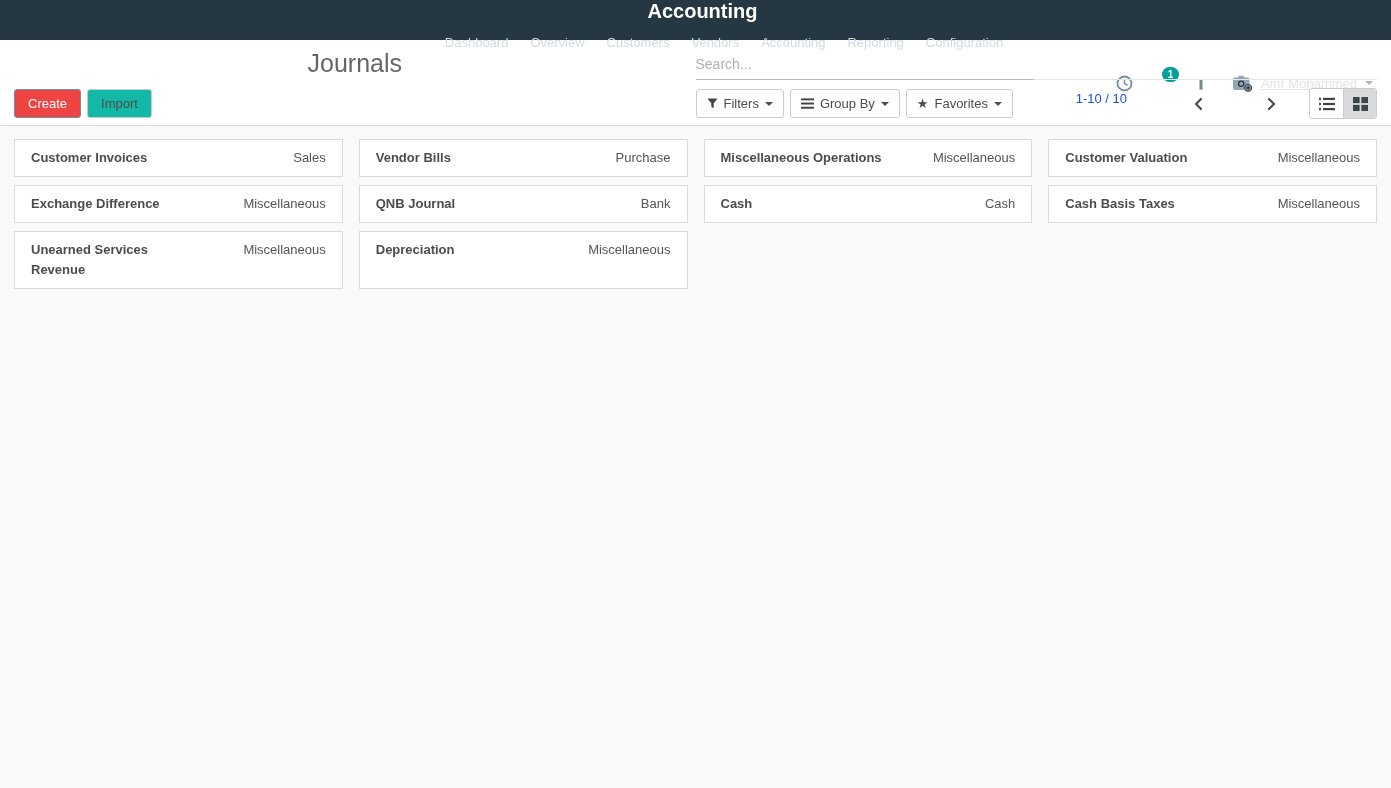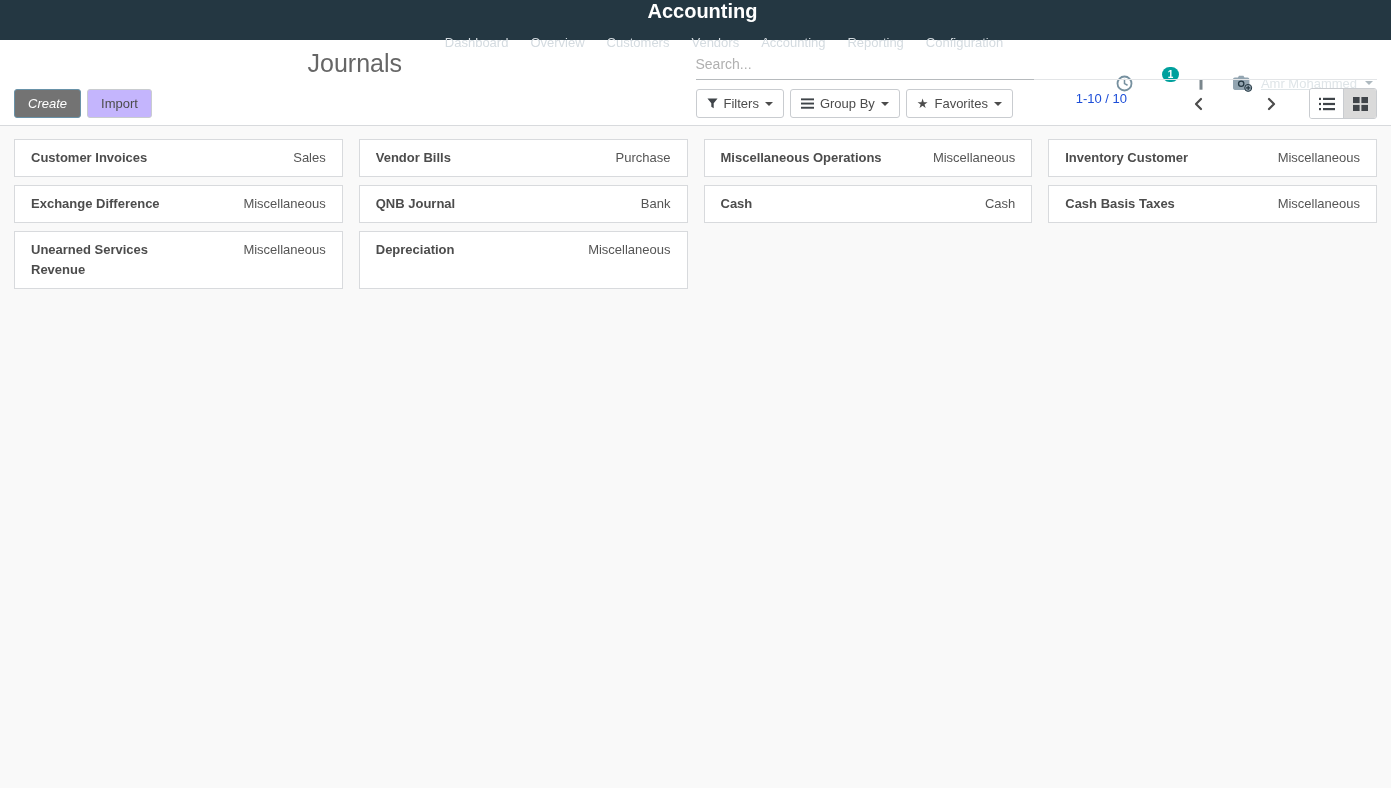--- a/index.html
+++ b/index.html
@@ -18,22 +18,22 @@
   .user-menu { display:flex; align-items:center; gap:8px; padding:0 6px 0 12px; height:40px; cursor:pointer; color:#dfe5e8; font-size:13px;text-decoration:underline; }
   .caret-down { width:0; height:0; border-left:4px solid transparent; border-right:4px solid transparent; border-top:4px solid #aeb9bf; display:inline-block; }
   .caret-down.dark { border-top-color:#4c4c4c; }
 
   
   .control-panel { background:#fff; border-bottom:1px solid #d8dadd; height:86px; display:flex; }
   .cp-left { width:50%; padding:9px 0 0 14px; }
   .cp-title { font-size:25px; color:#666; margin-bottom:11px;text-align:center; }
   .cp-buttons { display:flex; gap:6px; }
   .btn { font-family:inherit; font-size:13px; height:29px; padding:0 13px; border-radius:3px; cursor:pointer; }
-  .btn-create { background:#737373; border:1px solid #6992a8; color:#fff;font-style:italic; }
-  .btn-import { background:#c4b5fd; border:1px solid #c9ccd0; color:#4c4c4c; }
+  .btn-create { background:#ef4444; border:1px solid #6992a8; color:#fff; }
+  .btn-import { background:#14b8a6; border:1px solid #c9ccd0; color:#4c4c4c; }
   .cp-right { width:50%; padding-right:14px; display:flex; flex-direction:column; }
   .search-wrap { margin-top:14px; position:relative; border-bottom:1px solid #e3e5e7; }
   .search-wrap::after { content:""; position:absolute; left:0; bottom:-1px; width:49.6%; height:1px; background:#b6babd; }
   .search-input { width:100%; border:none; outline:none; background:transparent; font-family:inherit; font-size:14px; color:#4c4c4c; padding:2px 0 7px; }
   .search-input::placeholder { color:#b0b0b0; }
   .cp-controls { display:flex; align-items:center; margin-top:8px; }
   .filter-group { display:flex; gap:6px;align-items:center; }
   .filter-btn { display:flex; align-items:center; gap:6px; background:#fff; border:1px solid #c9ccd0; border-radius:3px; height:29px; padding:0 10px; font-size:13px; color:#4c4c4c; cursor:pointer; }
   .filter-btn .star { font-size:13px; line-height:1; }
   .pager { margin-left:auto; display:flex; align-items:flex-start; font-size:13px; color:#1d4ed8; margin-right:24px;gap:48px; }
@@ -209,21 +209,21 @@
     </div>
     <div class="card">
       <div class="card-title">Vendor Bills</div>
       <div class="card-type">Purchase</div>
     </div>
     <div class="card">
       <div class="card-title">Miscellaneous Operations</div>
       <div class="card-type">Miscellaneous</div>
     </div>
     <div class="card">
-      <div class="card-title">Inventory Customer</div>
+      <div class="card-title">Customer Valuation</div>
       <div class="card-type">Miscellaneous</div>
     </div>
     <div class="card">
       <div class="card-title">Exchange Difference</div>
       <div class="card-type">Miscellaneous</div>
     </div>
     <div class="card">
       <div class="card-title">QNB Journal</div>
       <div class="card-type">Bank</div>
     </div>

